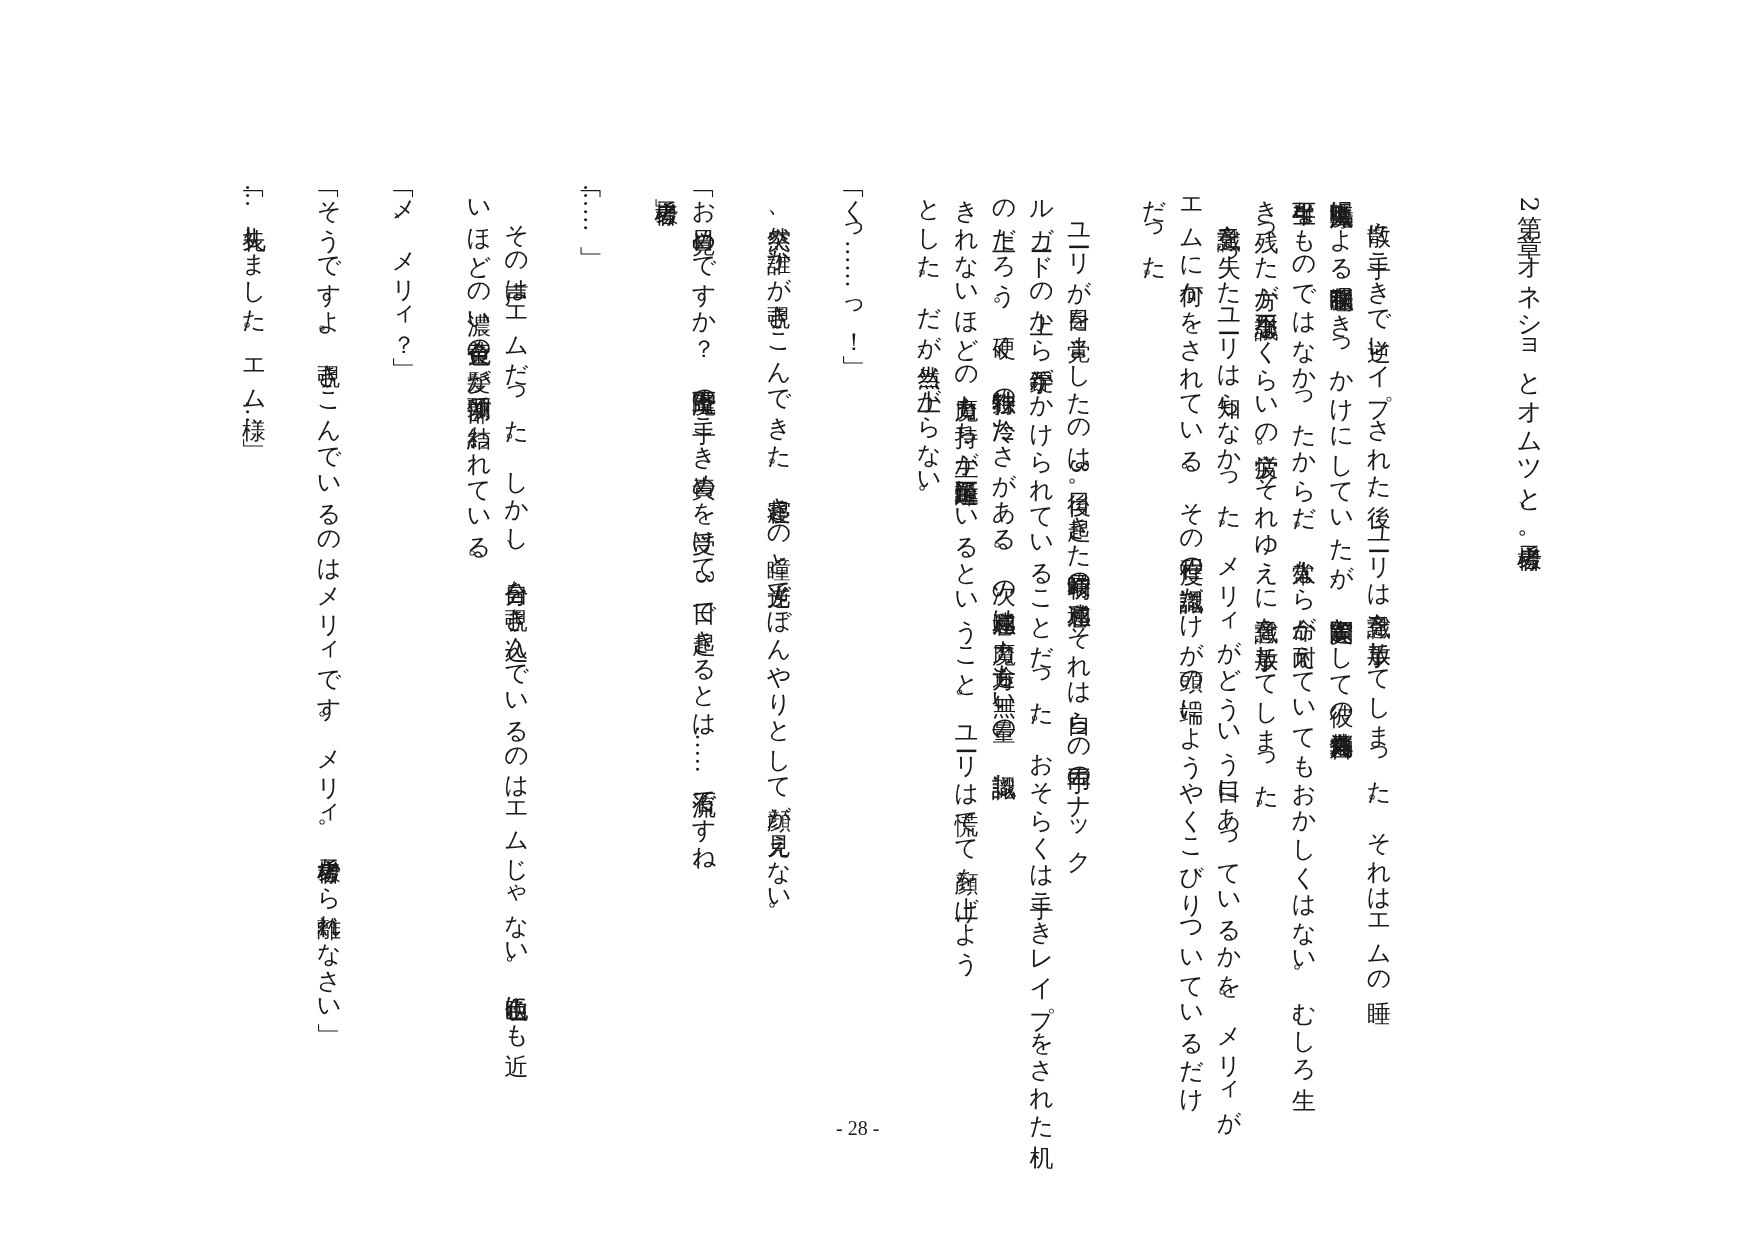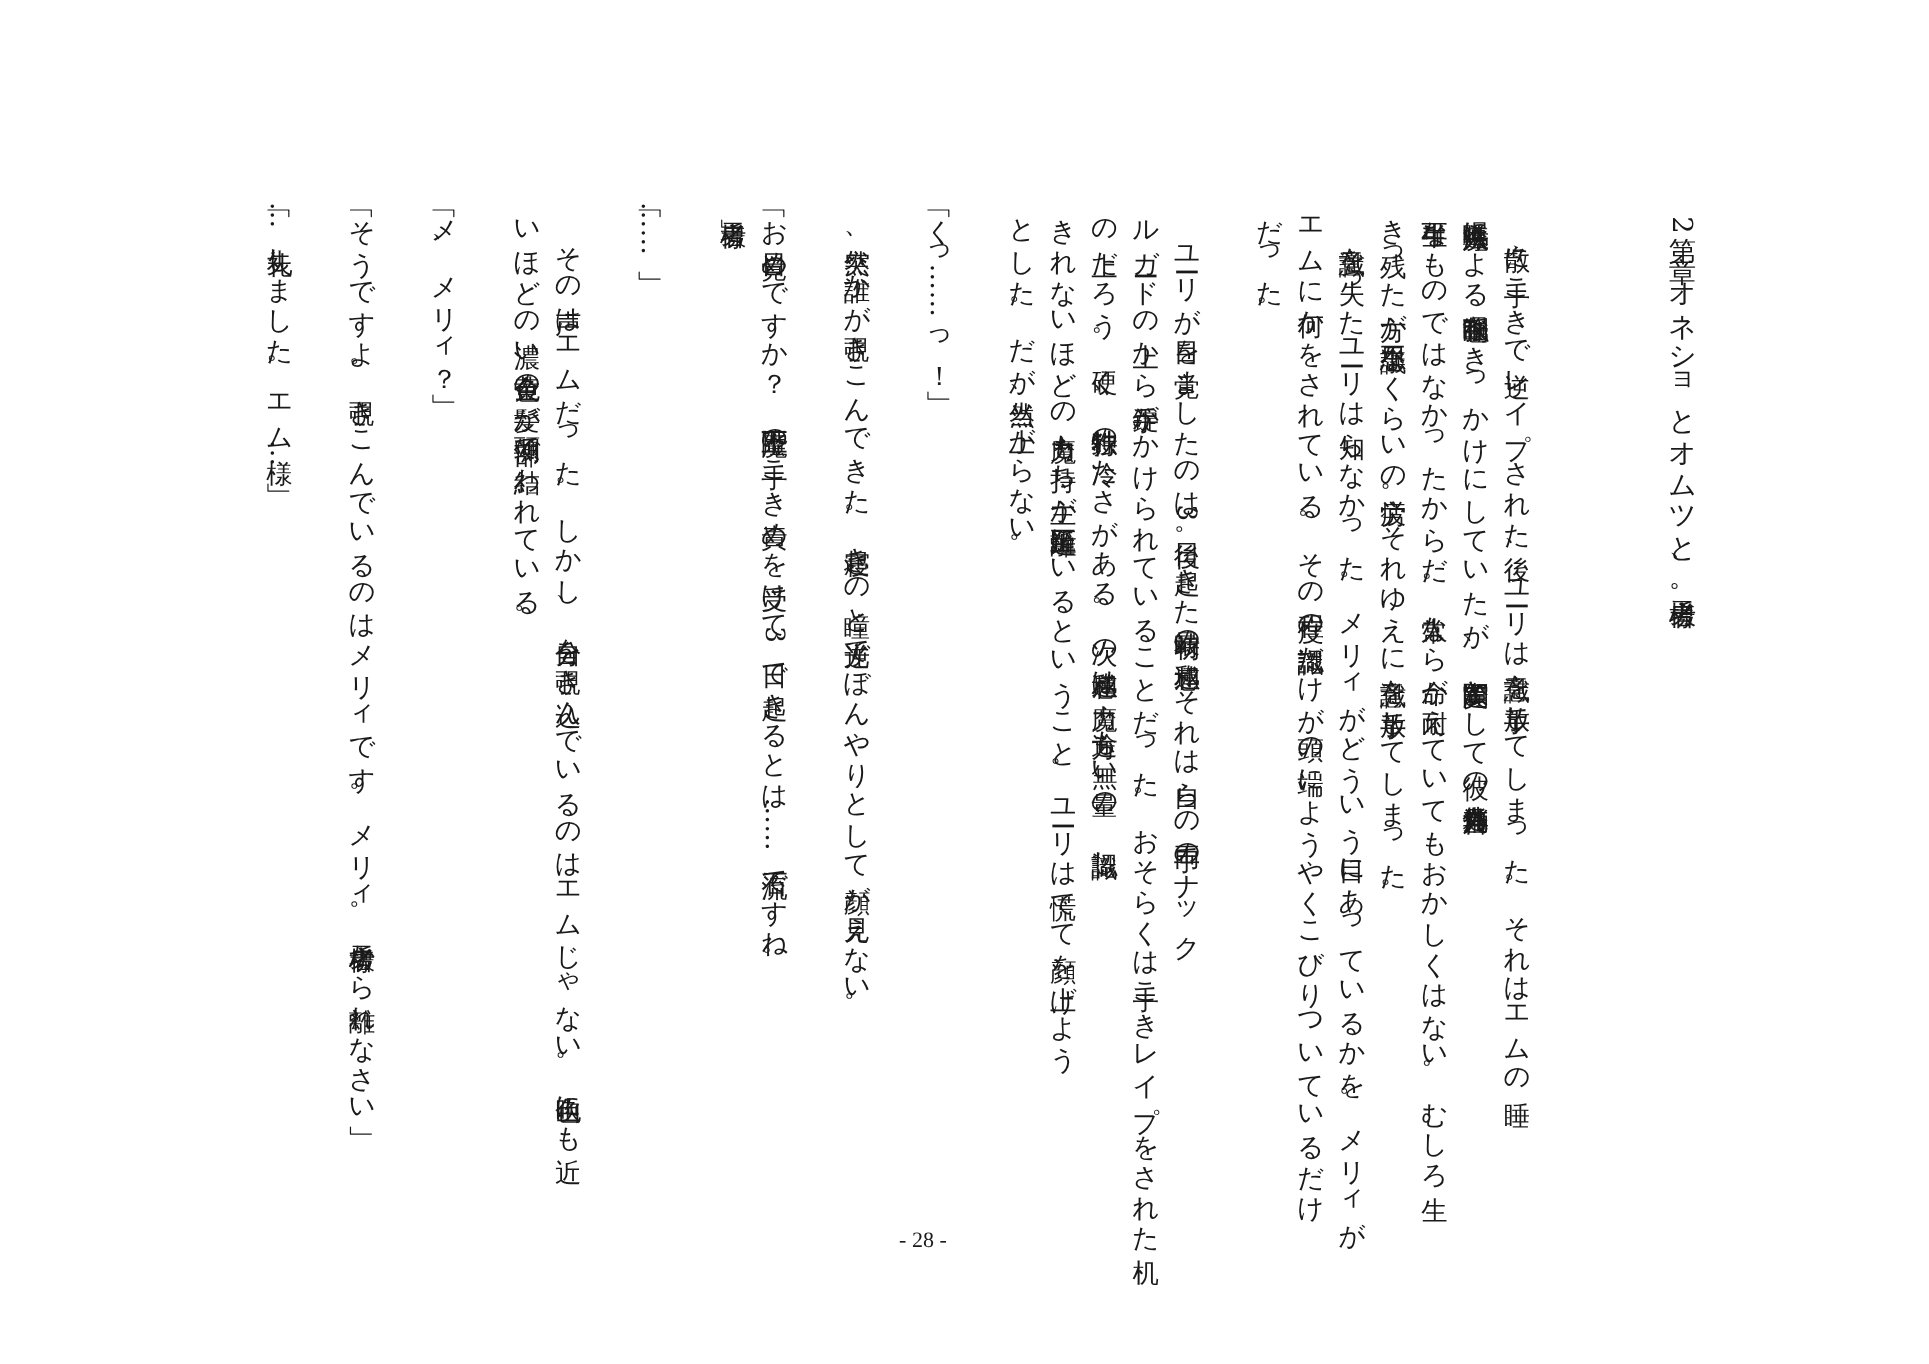--- a/index.html
+++ b/index.html
@@ -48,23 +48,22 @@
     display: block;
     white-space: nowrap;
   }
   .blank {
     display: block;
     width: 37.5px;
   }
   .page-number {
     position: absolute;
     top: 1117px;
-    left: 809px;
+    left: 836px;
     width: 60px;
-    text-align: center;
     font-size: 20px;
     font-family: "Liberation Serif", serif;
   }
 </style>
 </head>
 <body>
 
 <div class="page">
   <div class="title">第2章　オネショとオムツと、勇者様。</div>
 

